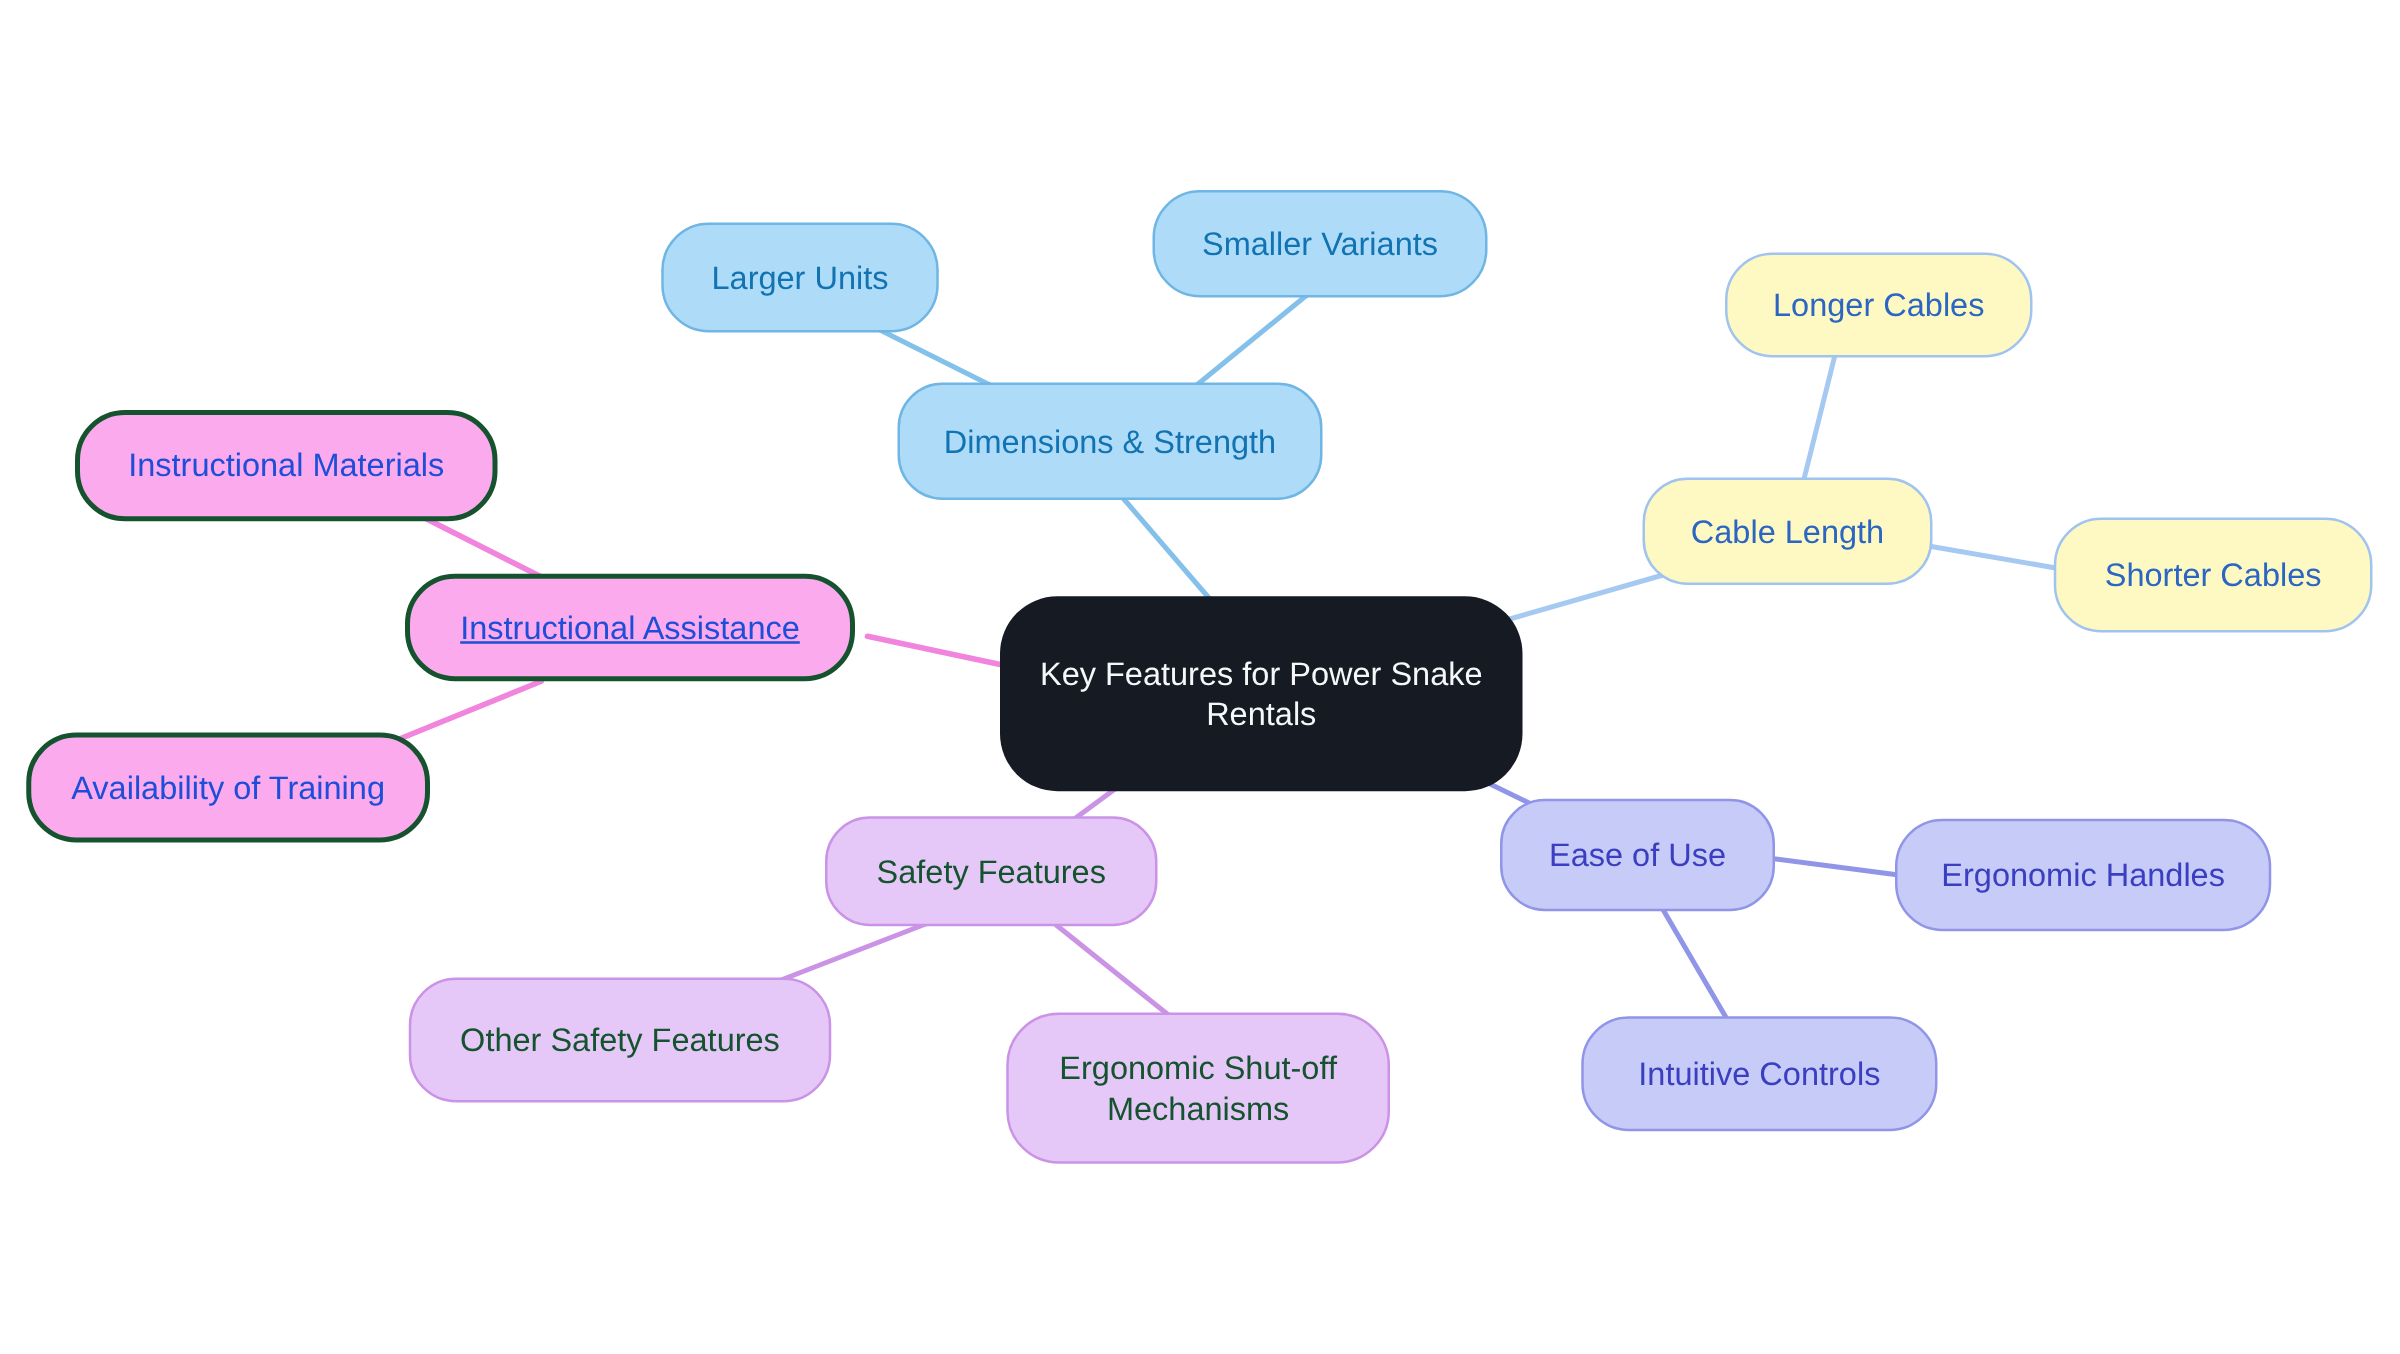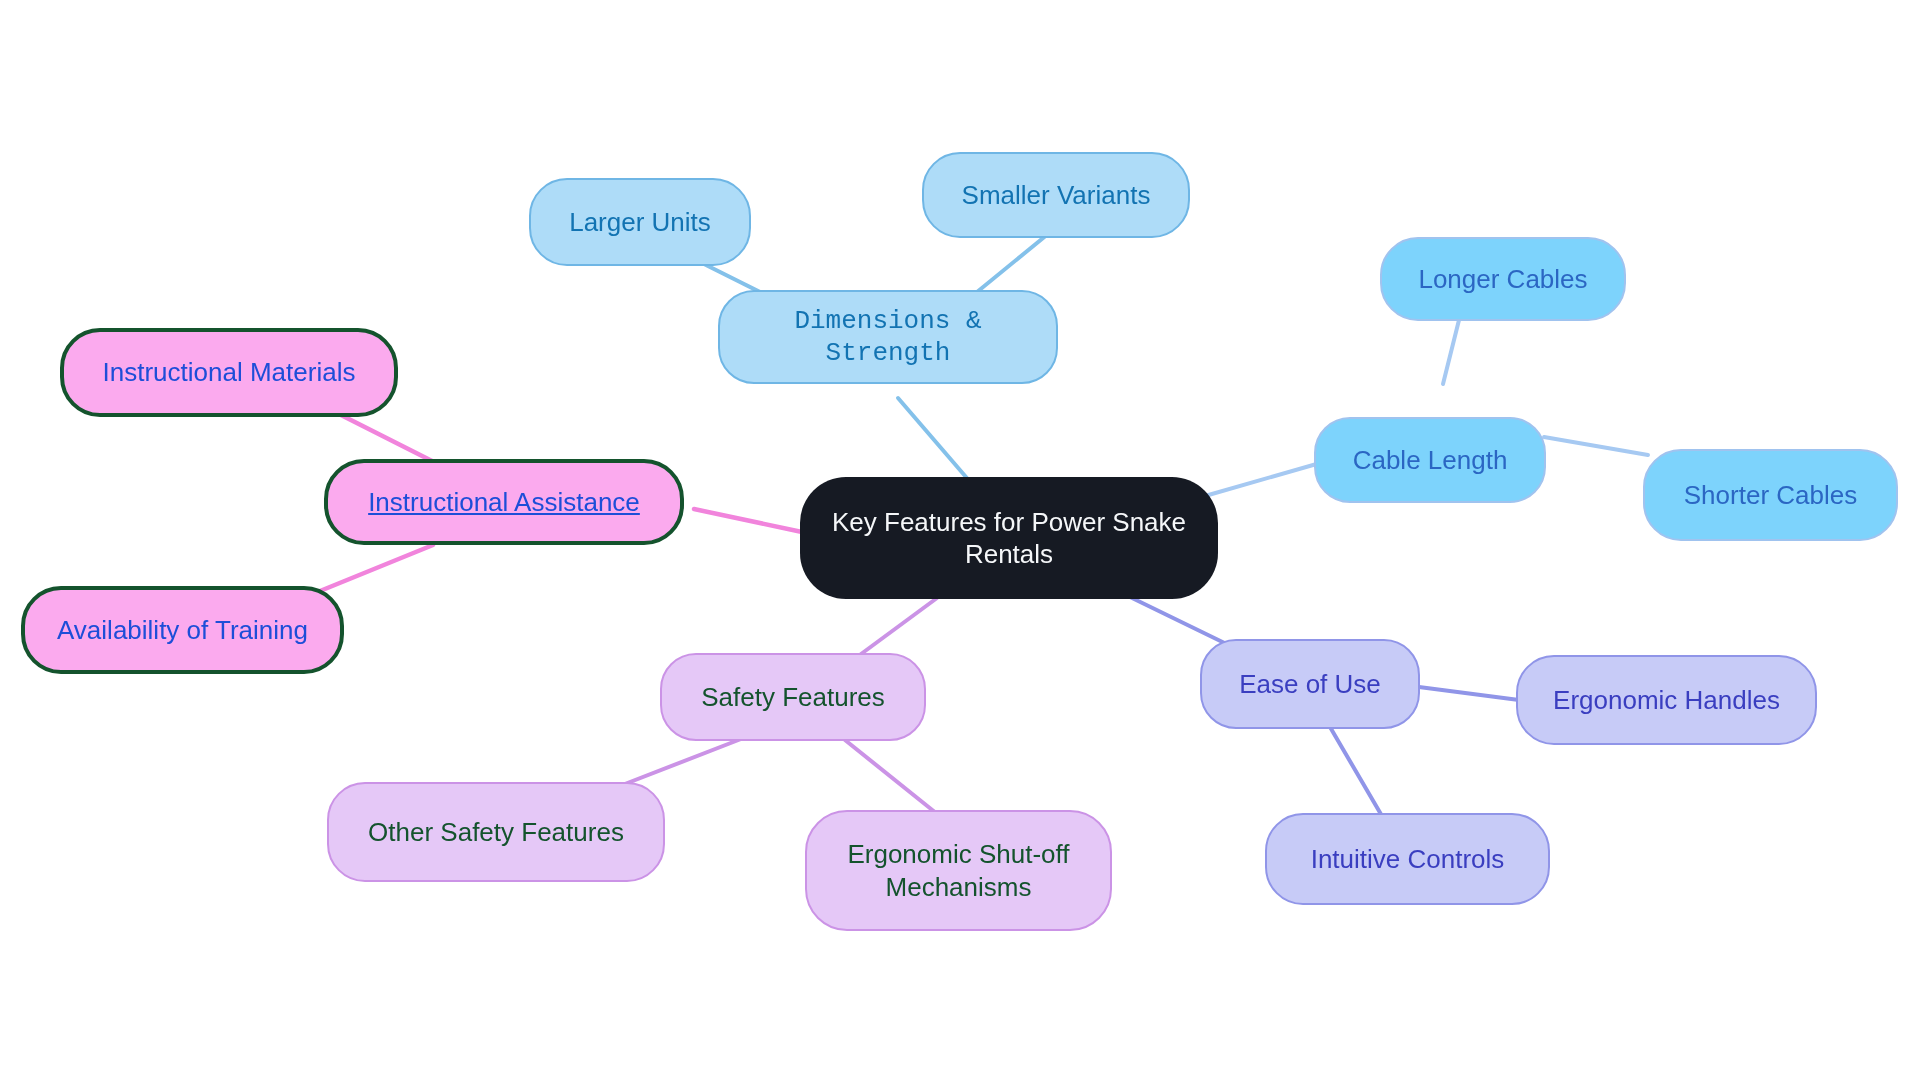--- a/index.html
+++ b/index.html
@@ -16,21 +16,21 @@
   .edge-pink   { stroke:#f184dc; stroke-width:4.5; stroke-linecap:round; }
   .node {
     position:absolute; box-sizing:border-box;
     display:flex; align-items:center; justify-content:center;
     text-align:center; font-size:26px; line-height:1.25;
     border-radius:38px; padding:6px 18px; cursor:pointer;
     user-select:none;
   }
   .root   { background:#161a23; color:#f5f7f9; border-radius:46px; }
   .b-dim    { background:#aedcf8; border:2px solid #6fb6e5;  color:#1273b2; }
-  .b-cable  { background:#7dd3fc; border:2px solid #a0c3ef;  color:#2b66c3;margin-top:35px; }
+  .b-cable  { background:#fef9c3; border:2px solid #a0c3ef;  color:#2b66c3; }
   .b-ease   { background:#c7cbf7; border:2px solid #9095e8;  color:#3a3ec0; }
   .b-safety { background:#e5c8f7; border:2.5px solid #cb93e6;color:#14532d; }
   .b-pink   { background:#fbaaee; border:4px solid #14532d;  color:#1d4ed8; }
 </style>
 </head>
 <body>
 
 <div class="canvas">
 
   <svg class="edges" viewBox="0 0 1920 1083">
@@ -44,25 +44,25 @@
     <line class="edge-ease" x1="1419" y1="687" x2="1519" y2="700"></line>
     <line class="edge-ease" x1="1330" y1="727" x2="1382" y2="816"></line>
     <line class="edge-safety" x1="937" y1="598" x2="857" y2="657"></line>
     <line class="edge-safety" x1="741" y1="739" x2="612" y2="789"></line>
     <line class="edge-safety" x1="845" y1="740" x2="936" y2="813"></line>
     <line class="edge-pink" x1="802" y1="532" x2="694" y2="509"></line>
     <line class="edge-pink" x1="337" y1="413" x2="436" y2="463"></line>
     <line class="edge-pink" x1="433" y1="545" x2="320" y2="591"></line>
   </svg>
 
-  <div class="node root" style="left:800px; top:477px; width:418px; height:122px;">
+  <div class="node root" style="left:800px; top:477px; width:418px; height:156px;">
     <span>Key Features for Power Snake Rentals</span>
   </div>
 
-  <div class="node b-dim" style="left:718px; top:290px; width:340px; height:94px; border-radius:36px;font-family:Liberation Mono, monospace;">
+  <div class="node b-dim" style="left:718px; top:306px; width:340px; height:94px; border-radius:36px;">
     <span>Dimensions &amp; Strength</span>
   </div>
   <div class="node b-dim" style="left:529px; top:178px; width:222px; height:88px;">
     <span>Larger Units</span>
   </div>
   <div class="node b-dim" style="left:922px; top:152px; width:268px; height:86px;">
     <span>Smaller Variants</span>
   </div>
 
   <div class="node b-cable" style="left:1314px; top:382px; width:232px; height:86px; border-radius:36px;">

